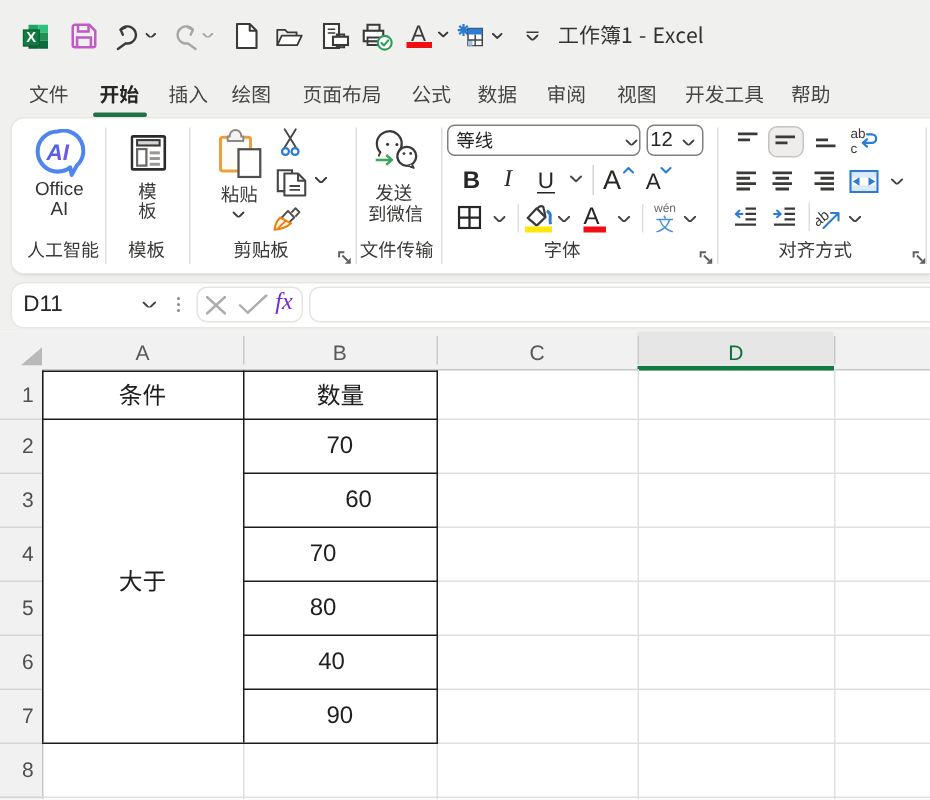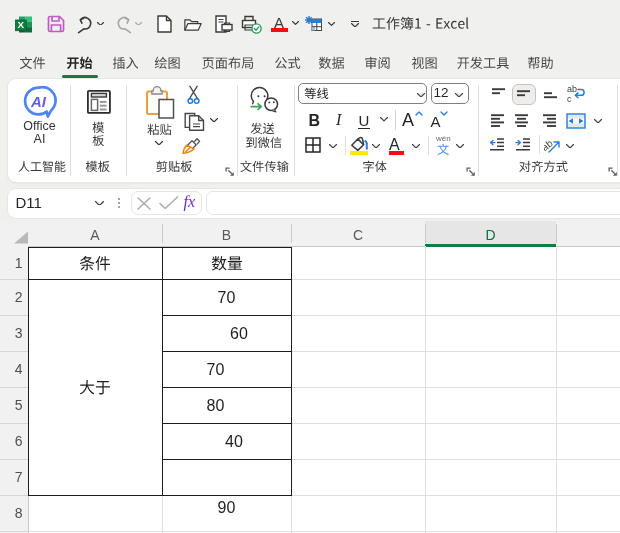--- a/index.html
+++ b/index.html
@@ -419,14 +419,14 @@
 <svg style="position:absolute;left:210.5px;top:254.7px;overflow:visible" width="32" height="18" viewBox="0 -14.40 32 18.24">
       <path d="M7.1 -13.1C6.8 -12.5 6.3 -11.6 5.9 -11.0L6.7 -10.6C7.1 -11.2 7.6 -12.0 8.1 -12.7ZM1.4 -12.7C1.8 -12.0 2.3 -11.1 2.4 -10.6L3.3 -11.0C3.2 -11.6 2.7 -12.4 2.3 -13.0ZM6.6 -4.2C6.2 -3.3 5.7 -2.6 5.1 -2.0C4.5 -2.3 3.8 -2.6 3.2 -2.9C3.5 -3.3 3.7 -3.7 4.0 -4.2ZM1.8 -2.4C2.5 -2.1 3.4 -1.7 4.2 -1.3C3.2 -0.6 2.0 -0.1 0.7 0.2C0.9 0.4 1.1 0.9 1.2 1.2C2.7 0.8 4.1 0.1 5.2 -0.8C5.7 -0.5 6.2 -0.2 6.6 0.1L7.4 -0.7C7.0 -0.9 6.5 -1.2 6.0 -1.5C6.8 -2.4 7.5 -3.6 7.9 -4.9L7.3 -5.2L7.1 -5.2H4.4L4.8 -6.0L3.7 -6.2C3.6 -5.9 3.5 -5.5 3.3 -5.2H1.1V-4.2H2.8C2.5 -3.5 2.1 -2.9 1.8 -2.4ZM4.1 -13.5V-10.5H0.8V-9.5H3.7C3.0 -8.4 1.7 -7.4 0.6 -7.0C0.9 -6.7 1.1 -6.3 1.3 -6.0C2.3 -6.6 3.3 -7.5 4.1 -8.4V-6.5H5.2V-8.6C6.0 -8.1 7.0 -7.3 7.4 -7.0L8.0 -7.8C7.7 -8.1 6.3 -9.0 5.5 -9.5H8.5V-10.5H5.2V-13.5ZM10.1 -13.3C9.7 -10.5 8.9 -7.8 7.7 -6.1C8.0 -6.0 8.4 -5.6 8.6 -5.4C9.0 -6.0 9.4 -6.7 9.7 -7.5C10.0 -5.9 10.5 -4.4 11.1 -3.2C10.2 -1.7 9.0 -0.5 7.2 0.4C7.4 0.6 7.8 1.1 7.9 1.3C9.5 0.4 10.8 -0.7 11.7 -2.1C12.5 -0.7 13.5 0.4 14.7 1.1C14.9 0.8 15.3 0.4 15.6 0.2C14.2 -0.5 13.2 -1.7 12.3 -3.2C13.2 -4.8 13.7 -6.8 14.1 -9.2H15.2V-10.3H10.6C10.8 -11.2 11.0 -12.2 11.2 -13.1ZM12.9 -9.2C12.7 -7.4 12.3 -5.8 11.7 -4.4C11.1 -5.9 10.7 -7.5 10.4 -9.2Z M20.0 -10.6H28.0V-9.8H20.0ZM20.0 -12.2H28.0V-11.3H20.0ZM18.8 -12.9V-9.0H29.2V-12.9ZM16.8 -8.4V-7.4H31.2V-8.4ZM19.7 -4.4H23.4V-3.4H19.7ZM24.6 -4.4H28.4V-3.4H24.6ZM19.7 -6.0H23.4V-5.1H19.7ZM24.6 -6.0H28.4V-5.1H24.6ZM16.8 -0.0V0.9H31.3V-0.0H24.6V-1.0H30.0V-1.8H24.6V-2.7H29.6V-6.7H18.5V-2.7H23.4V-1.8H18.1V-1.0H23.4V-0.0Z" fill="#1f1f1f"></path>
     </svg>
 <svg style="position:absolute;left:79.1px;top:378.7px;overflow:visible" width="32" height="18" viewBox="0 -14.40 32 18.24">
       <path d="M7.4 -13.4C7.4 -12.2 7.4 -10.5 7.1 -8.8H1.0V-7.6H6.9C6.3 -4.6 4.7 -1.5 0.7 0.3C1.0 0.5 1.4 0.9 1.6 1.2C5.5 -0.5 7.2 -3.6 8.0 -6.7C9.3 -3.1 11.3 -0.2 14.4 1.2C14.6 0.9 15.0 0.4 15.3 0.1C12.2 -1.2 10.1 -4.1 9.0 -7.6H15.1V-8.8H8.4C8.6 -10.5 8.7 -12.1 8.7 -13.4Z M18.0 -12.3V-11.1H23.5V-7.1H16.9V-5.9H23.5V-0.5C23.5 -0.1 23.4 -0.0 23.0 -0.0C22.7 -0.0 21.5 -0.0 20.1 -0.1C20.3 0.3 20.6 0.8 20.6 1.2C22.3 1.2 23.3 1.2 23.9 1.0C24.5 0.8 24.8 0.4 24.8 -0.5V-5.9H31.1V-7.1H24.8V-11.1H30.0V-12.3Z" fill="#1f1f1f"></path>
     </svg>
 <div style="position:absolute;left:206.5px;top:290px;font:normal 400 16px 'Liberation Sans', sans-serif;color:#1f1f1f;line-height:1;white-space:nowrap;width:40px;text-align:center;">70</div>
 <div style="position:absolute;left:219px;top:326px;font:normal 400 16px 'Liberation Sans', sans-serif;color:#1f1f1f;line-height:1;white-space:nowrap;width:40px;text-align:center;">60</div>
 <div style="position:absolute;left:206.5px;top:362px;font:normal 400 16px 'Liberation Sans', sans-serif;color:#1f1f1f;line-height:1;white-space:nowrap;width:40px;text-align:left;">70</div>
 <div style="position:absolute;left:206.5px;top:398px;font:normal 400 16px 'Liberation Sans', sans-serif;color:#1f1f1f;line-height:1;white-space:nowrap;width:40px;">80</div>
-<div style="position:absolute;left:214px;top:434px;font:normal 400 16px 'Liberation Sans', sans-serif;color:#1f1f1f;line-height:1;white-space:nowrap;width:40px;text-align:center;">40</div>
-<div style="position:absolute;left:206.5px;top:470px;font:normal 400 16px 'Liberation Sans', sans-serif;color:#1f1f1f;line-height:1;white-space:nowrap;width:40px;text-align:center;margin-top:30px;">90</div>
+<div style="position:absolute;left:201px;top:434px;font:normal 400 16px 'Liberation Sans', sans-serif;color:#1f1f1f;line-height:1;white-space:nowrap;width:40px;text-align:center;">40</div>
+<div style="position:absolute;left:206.5px;top:470px;font:normal 400 16px 'Liberation Sans', sans-serif;color:#1f1f1f;line-height:1;white-space:nowrap;width:40px;text-align:center;">90</div>
 </div>
 </body></html>

